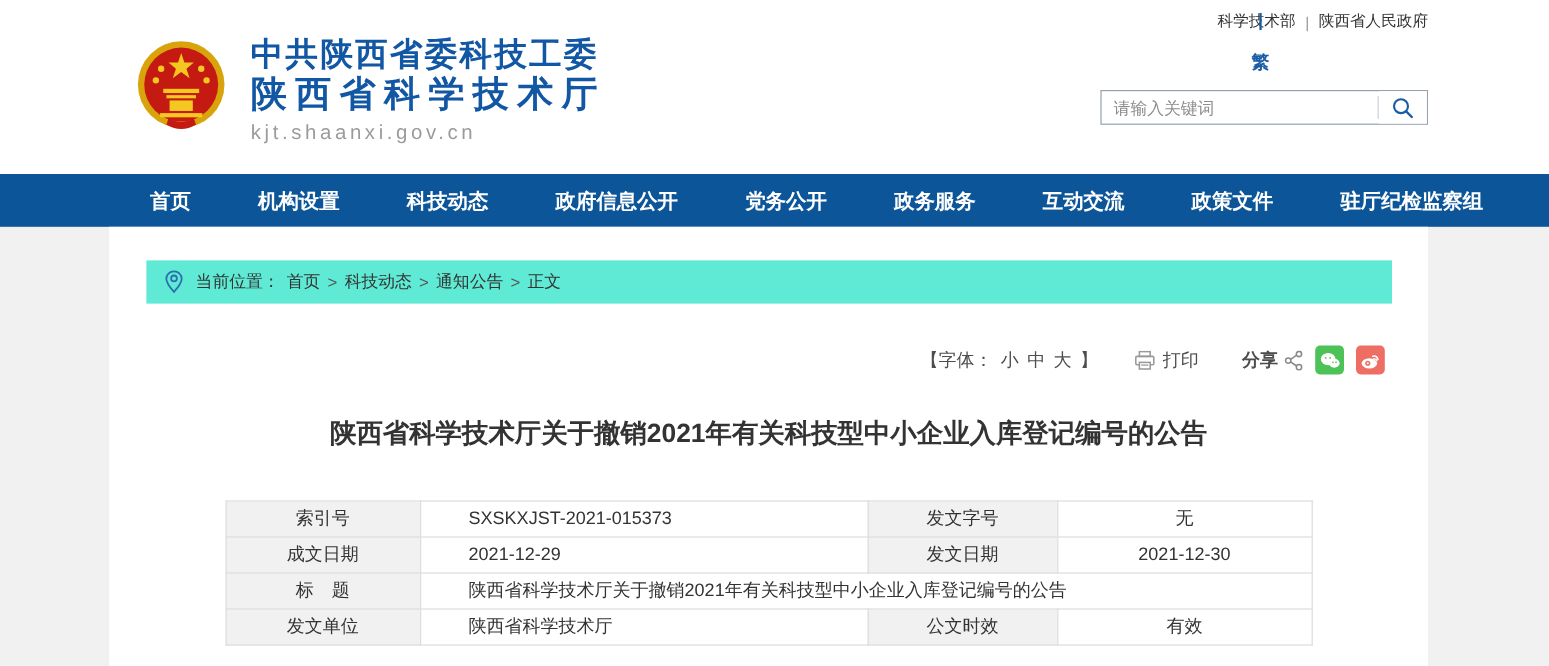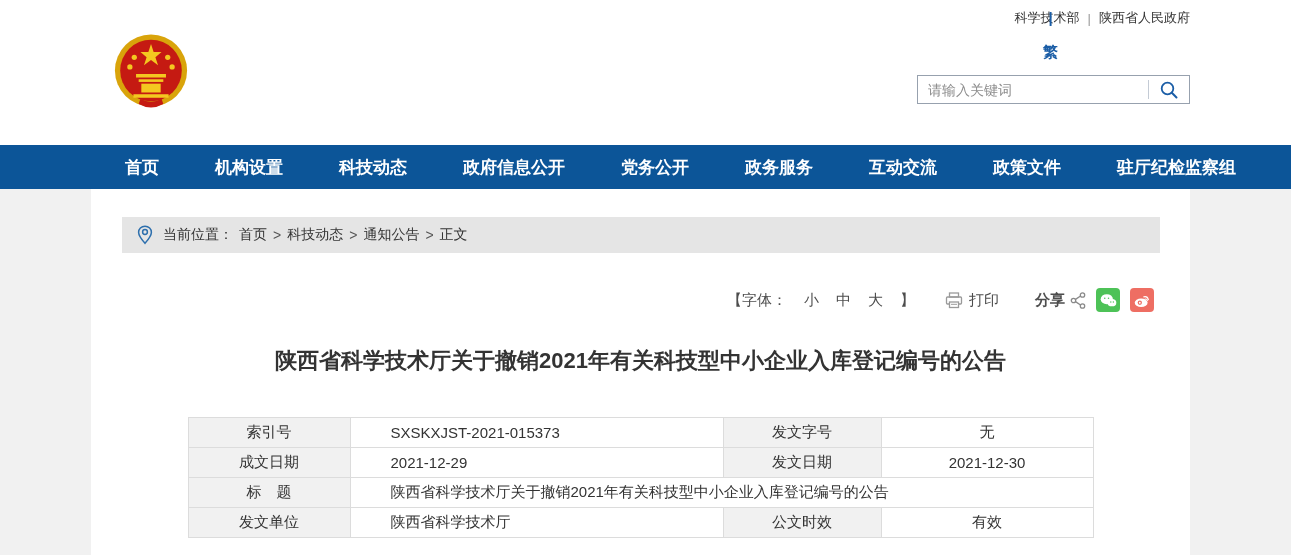--- a/index.html
+++ b/index.html
@@ -47,32 +47,32 @@
   .nav { width: 1291px; height: 44px; background: #0c5598; }
   .nav-inner { margin-left: 91px; width: 1099px; height: 100%; display: flex; align-items: center; padding-left: 32px; }
   .nav-item {
     color: #fff; font-size: 17px; font-weight: bold; text-decoration: none;
     cursor: pointer; white-space: nowrap; padding: 0 2px;
   }
   .nav-sep { width: 1px; height: 15px; background: rgba(255,255,255,0.4); margin: 0 26px; }
   
   .content { margin-left: 91px; width: 1099px; height: 366px; background: #fff; padding-top: 28px; }
   .breadcrumb {
-    margin-left: 31px; width: 1038px; height: 36px; background: #e5e5e5;
+    margin-left: 31px; width: 1038px; height: 36px; background: #5eead4;
     display: flex; align-items: center; padding-left: 15px; font-size: 14px; color: #333;
   }
   .breadcrumb .crumb { color: #333; text-decoration: none; cursor: pointer; margin: 0 6px; }
   .breadcrumb .crumb-prefix { margin-left: 10px; }
   .breadcrumb .crumb-sep { color: #555; }
   .tools {
     margin-top: 34px; margin-right: 36px; height: 26px;
     display: flex; justify-content: flex-end; align-items: center;
     font-size: 15px; color: #4d4d4d;
   }
-  .font-group { display: flex; align-items: center; gap: 17px; }
+  .font-group { display: flex; align-items: center; gap: 7px; }
   .font-size-btn { cursor: pointer; color: #4d4d4d; }
   .tool-print { display: flex; align-items: center; gap: 6px; margin-left: 30px; cursor: pointer; }
   .tool-share { display: flex; align-items: center; gap: 5px; margin-left: 36px; cursor: pointer; font-weight: bold; }
   .share-btn { width: 24px; height: 24px; border-radius: 4px; border: 0; display: flex; align-items: center; justify-content: center; cursor: pointer; margin-left: 10px; }
   .share-wechat { background: #4dc257; }
   .share-weibo { background: #ee6e63; }
   .article-title {
     margin-top: 32px; text-align: center;
     font-size: 22px; font-weight: bold; color: #333; line-height: 32px;
   }
@@ -109,20 +109,25 @@
         <circle cx="69" cy="31" r="3" fill="#f4c820"></circle>
         <circle cx="26" cy="42" r="3" fill="#f4c820"></circle>
         <circle cx="74" cy="42" r="3" fill="#f4c820"></circle>
         <rect x="33" y="50" width="34" height="4" fill="#f4c820"></rect>
         <rect x="36" y="56" width="28" height="3" fill="#f4c820"></rect>
         <rect x="39" y="61" width="22" height="10" fill="#f4c820"></rect>
         <rect x="30" y="73" width="40" height="4" fill="#f4c820"></rect>
         <path d="M36 84 Q50 92 64 84 L62 78 Q50 85 38 78 Z" fill="#c51a12"></path>
       </svg>
     </span>
+    <div class="logo-text">
+      <div class="org-line1">中共陕西省委科技工委</div>
+      <div class="org-line2">陕西省科学技术厅</div>
+      <div class="site-domain">kjt.shaanxi.gov.cn</div>
+    </div>
   </div>
 
   <div class="header-right">
     <div class="quick-icons">
       <span title="">
         <svg width="19" height="16" viewBox="0 0 19 16">
           <ellipse cx="8" cy="10.5" rx="7.5" ry="5" fill="#e6162d"></ellipse>
           <circle cx="6.5" cy="10.5" r="2.6" fill="#fff"></circle>
           <circle cx="6.5" cy="10.5" r="1.1" fill="#5c2a0c"></circle>
           <path d="M11 4 q4 -1 5 3" stroke="#f08300" stroke-width="1.4" fill="none" stroke-linecap="round"></path>

